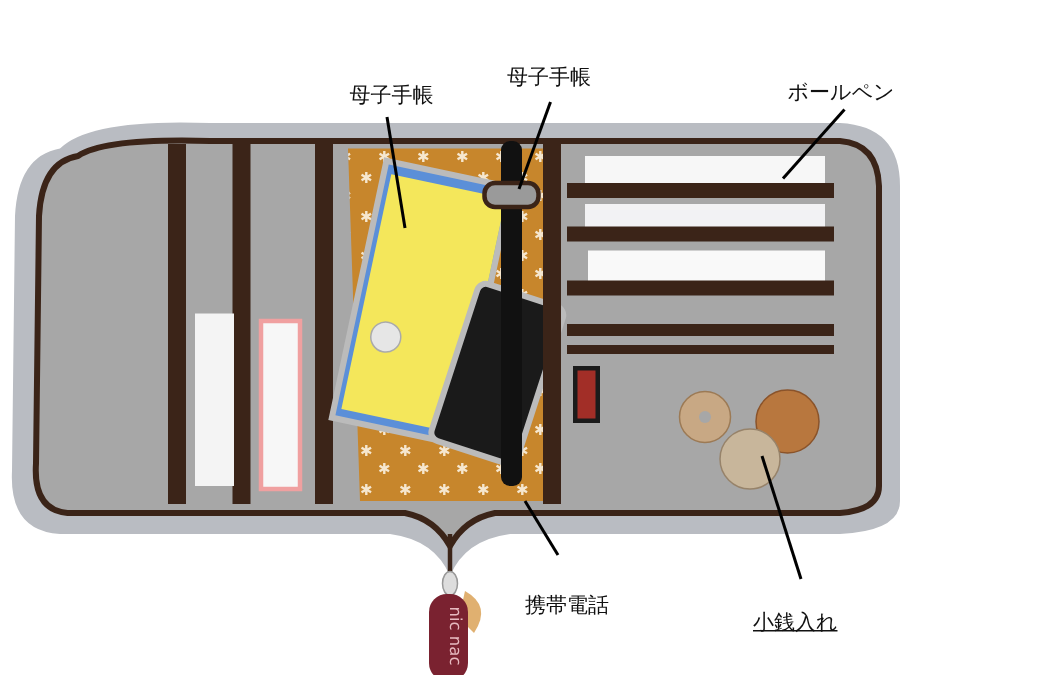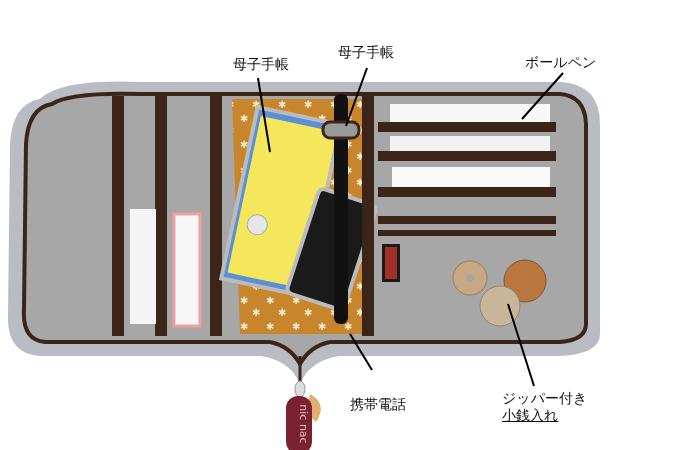--- a/index.html
+++ b/index.html
@@ -76,15 +76,14 @@
   <line x1="367" y1="64" x2="346" y2="122" stroke="#000" stroke-width="2"></line>
   <line x1="563" y1="69" x2="522" y2="115" stroke="#000" stroke-width="2"></line>
   <line x1="350" y1="330" x2="372" y2="366" stroke="#000" stroke-width="2"></line>
   <line x1="508" y1="300" x2="534" y2="382" stroke="#000" stroke-width="2"></line>
 </svg>
 
 <div class="lbl" style="left:233px;top:52px;">母子手帳</div>
 <div class="lbl" style="left:338px;top:40px;">母子手帳</div>
 <div class="lbl" style="left:525px;top:50px;">ボールペン</div>
 <div class="lbl" style="left:350px;top:372px;margin-top:20px;">携帯電話</div>
-<div class="lbl" style="left:502px;top:386px;">ジッパー付き</div>
 <div class="lbl" style="left:502px;top:403px;text-decoration:underline;">小銭入れ</div>
 </div>
 
 </body></html>

